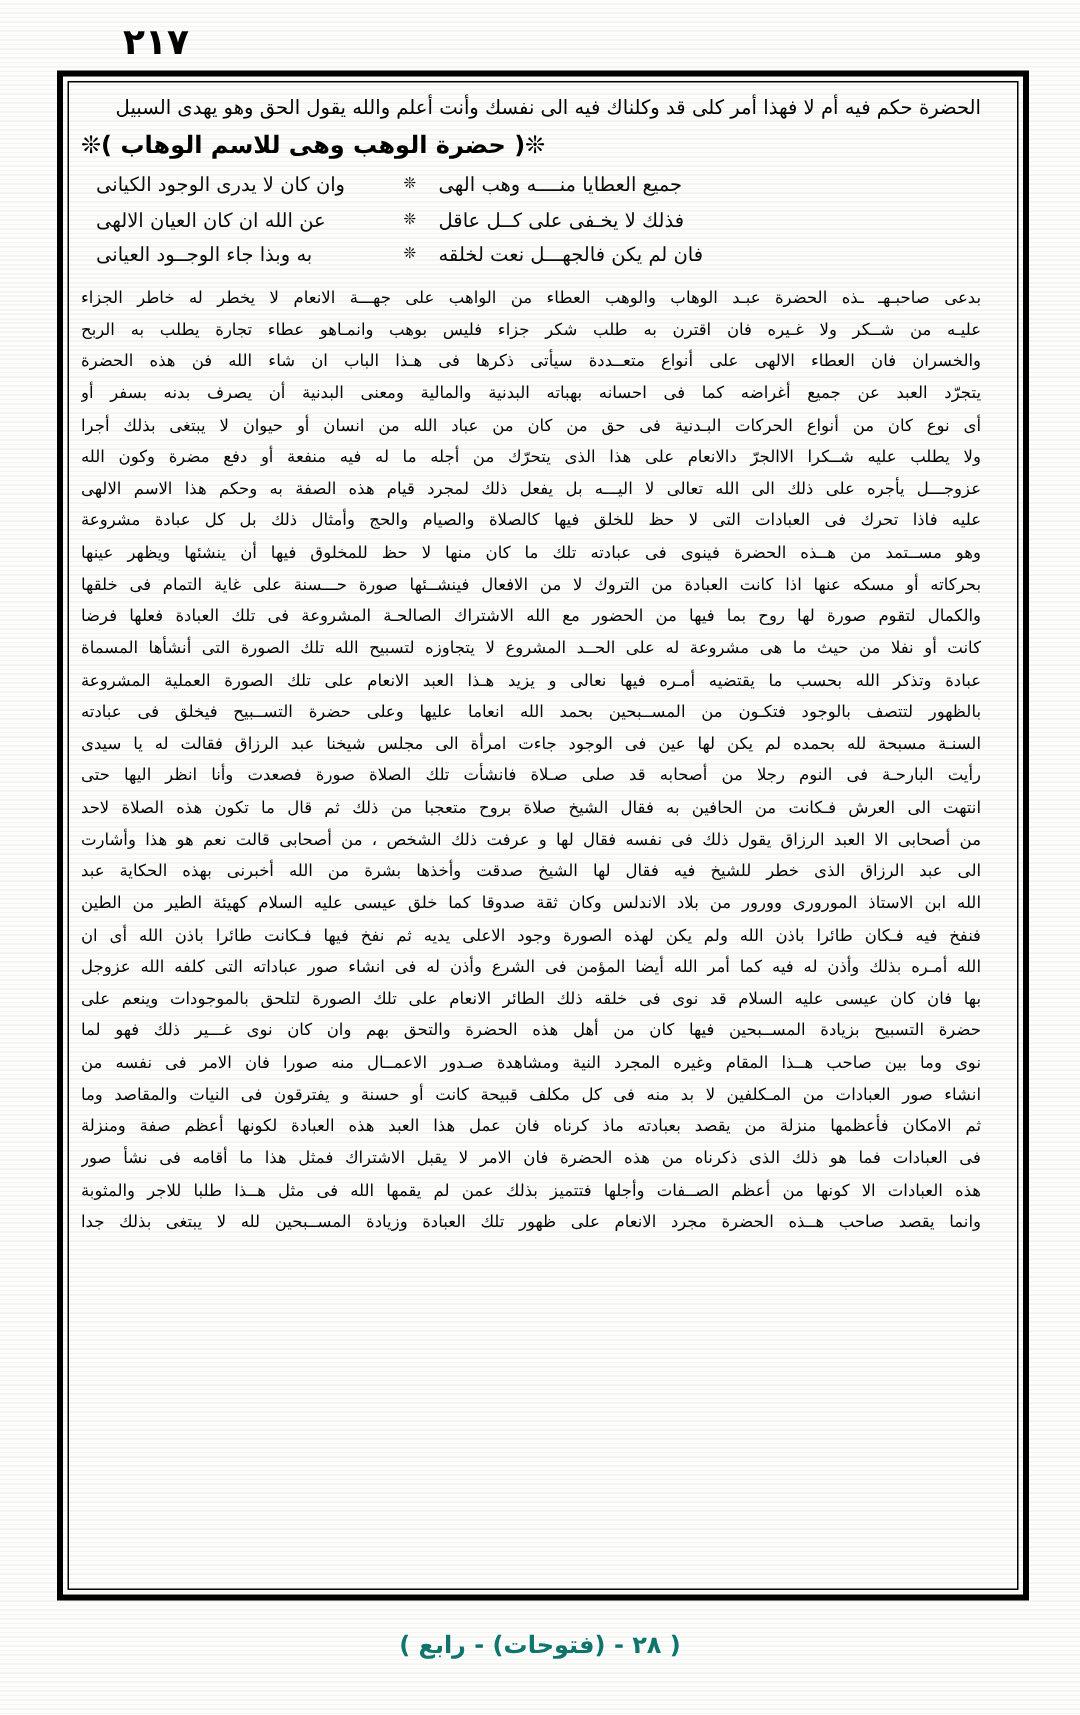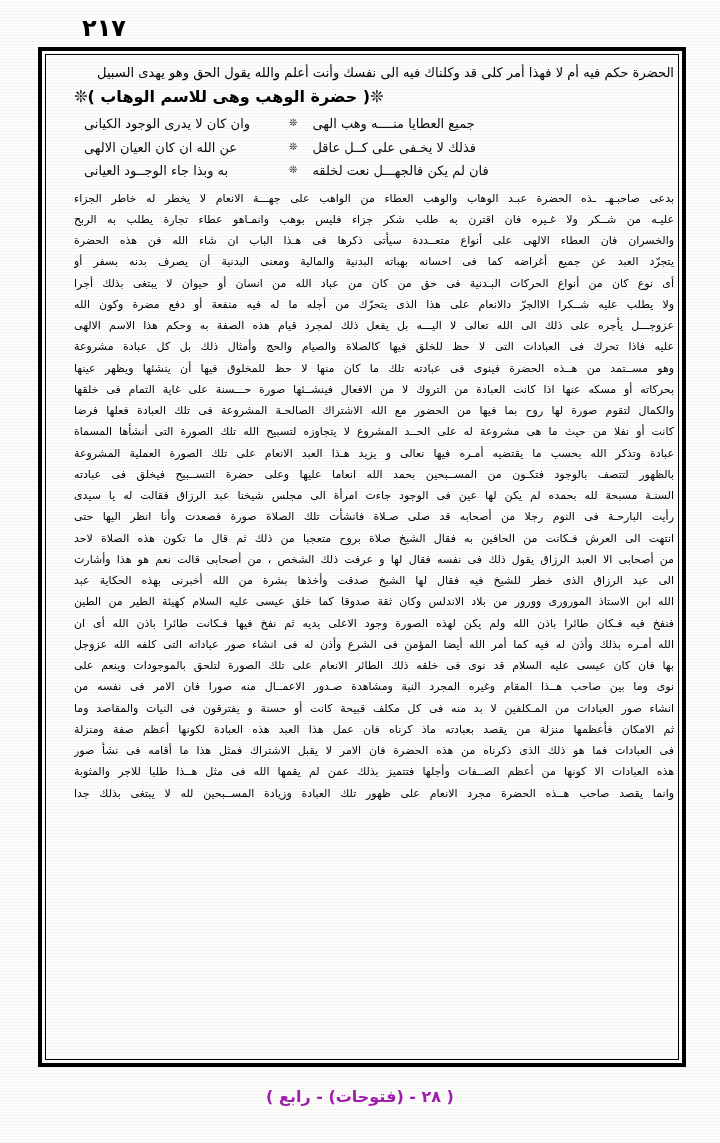--- a/index.html
+++ b/index.html
@@ -52,21 +52,21 @@
     top: 54px;
     width: 634px;
     height: 1006px;
     border: 1.5px solid #000;
     box-sizing: border-box;
   }
 
   
   .content {
     position: absolute;
-    left: 64px;
+    left: 44px;
     top: 58px;
     width: 620px;
     height: 998px;
     box-sizing: border-box;
     padding: 4px 10px 0 10px;
     direction: rtl;
     text-align: justify;
   }
 
   .line {
@@ -151,21 +151,21 @@
   .footer {
     position: absolute;
     left: 0;
     right: 0;
     top: 1087px;
     text-align: center;
     direction: rtl;
     font-size: 16px;
     font-weight: bold;
     letter-spacing: 1px;
-    color: #a21caf;
+    color: #0f766e;
     font-family: "DejaVu Sans", sans-serif;
   }
 
   
   .grain {
     position: absolute;
     inset: 0;
     pointer-events: none;
     opacity: 0.035;
     background:
@@ -223,20 +223,21 @@
       <div class="line body-line">بالظهور لتتصف بالوجود فتكـون من المســبحين بحمد الله انعاما عليها وعلى حضرة التســبيح فيخلق فى عبادته</div>
       <div class="line body-line">السنـة مسبحة لله بحمده لم يكن لها عين فى الوجود  جاءت امرأة الى مجلس شيخنا عبد الرزاق فقالت له يا سيدى</div>
       <div class="line body-line">رأيت البارحـة فى النوم رجلا من أصحابه قد صلى صـلاة فانشأت تلك الصلاة صورة فصعدت وأنا انظر اليها حتى</div>
       <div class="line body-line">انتهت الى العرش فـكانت من الحافين به  فقال الشيخ صلاة بروح متعجبا من ذلك ثم قال ما تكون هذه الصلاة لاحد</div>
       <div class="line body-line">من أصحابى الا العبد الرزاق يقول ذلك فى نفسه فقال لها و عرفت ذلك الشخص ، من أصحابى قالت نعم هو هذا وأشارت</div>
       <div class="line body-line">الى عبد الرزاق الذى خطر للشيخ فيه فقال لها الشيخ صدقت وأخذها بشرة من الله أخبرنى بهذه الحكاية عبد</div>
       <div class="line body-line">الله ابن الاستاذ المورورى وورور من بلاد الاندلس وكان ثقة صدوقا  كما خلق عيسى عليه السلام كهيئة الطير من الطين</div>
       <div class="line body-line">فنفخ فيه فـكان طائرا باذن الله ولم يكن لهذه الصورة وجود الاعلى يديه  ثم نفخ فيها فـكانت طائرا باذن الله أى ان</div>
       <div class="line body-line">الله أمـره بذلك وأذن له فيه كما أمر الله أيضا المؤمن فى الشرع وأذن له فى انشاء صور عباداته التى كلفه الله عزوجل</div>
       <div class="line body-line">بها فان كان عيسى عليه السلام قد نوى فى خلقه ذلك الطائر الانعام على تلك الصورة لتلحق بالموجودات وينعم على</div>
+      <div class="line body-line">حضرة التسبيح بزيادة المســبحين فيها  كان من أهل هذه الحضرة والتحق بهم وان كان نوى غـــير ذلك فهو لما</div>
       <div class="line body-line">نوى وما بين صاحب هــذا المقام وغيره المجرد النية ومشاهدة صـدور الاعمــال منه صورا فان الامر فى نفسه من</div>
       <div class="line body-line">انشاء صور العبادات من المـكلفين لا بد منه فى كل مكلف قبيحة كانت أو حسنة و يفترقون فى النيات والمقاصد وما</div>
       <div class="line body-line">ثم الامكان فأعظمها منزلة من يقصد بعبادته ماذ كرناه فان عمل هذا العبد هذه العبادة لكونها أعظم صفة ومنزلة</div>
       <div class="line body-line">فى العبادات فما هو ذلك الذى ذكرناه من هذه الحضرة فان الامر لا يقبل الاشتراك فمثل هذا ما أقامه فى نشأ صور</div>
       <div class="line body-line">هذه العبادات الا  كونها من أعظم الصــفات وأجلها فتتميز بذلك عمن لم يقمها الله فى مثل هــذا طلبا للاجر والمثوبة</div>
       <div class="line body-line">وانما يقصد صاحب هــذه الحضرة مجرد الانعام على ظهور تلك العبادة وزيادة المســبحين لله لا يبتغى بذلك جدا</div>
     </div>
 
   </div>
 

